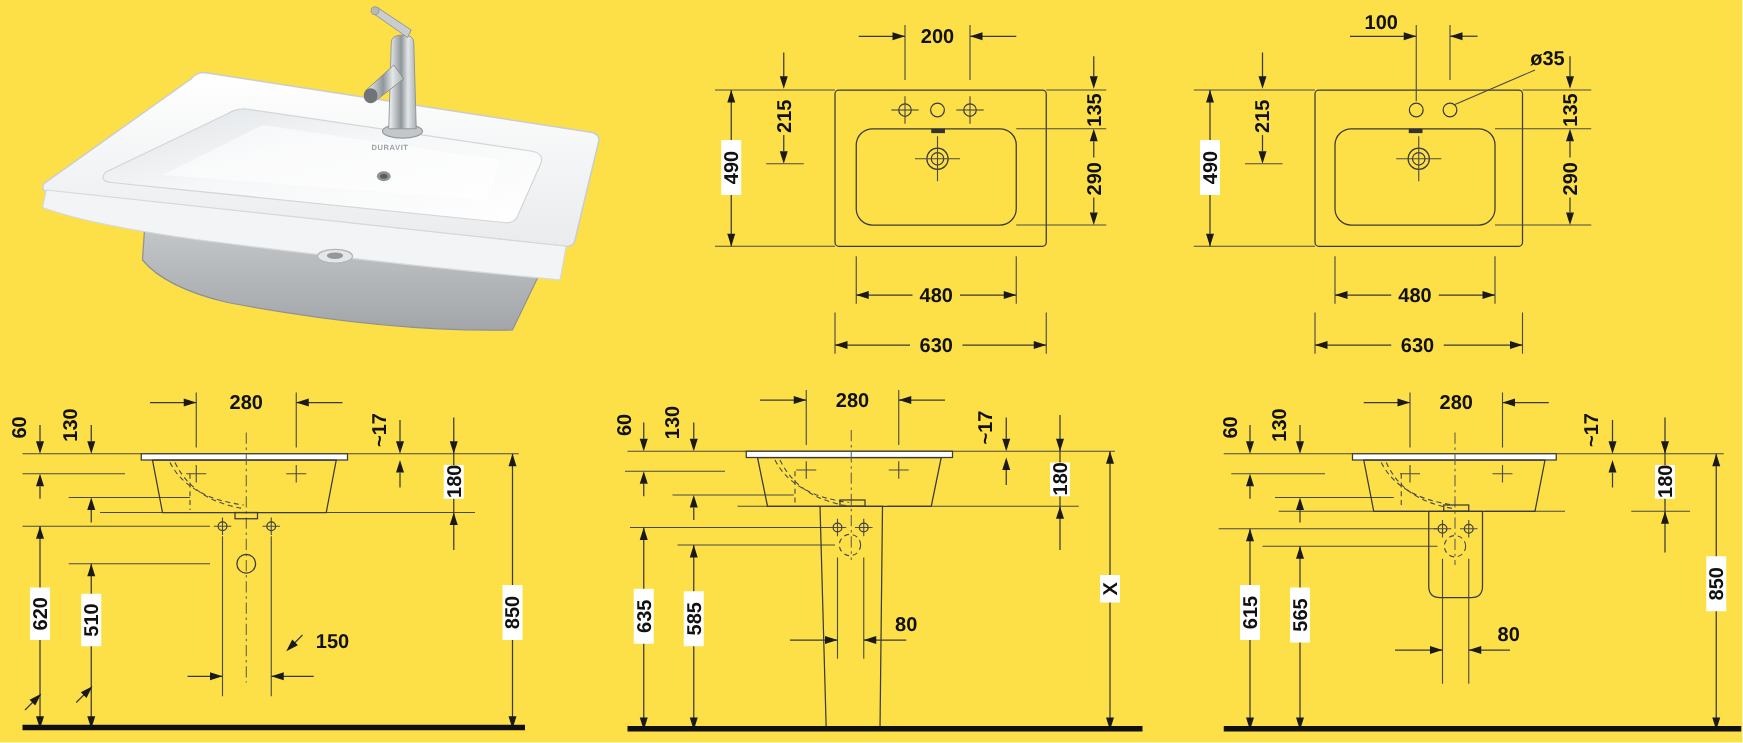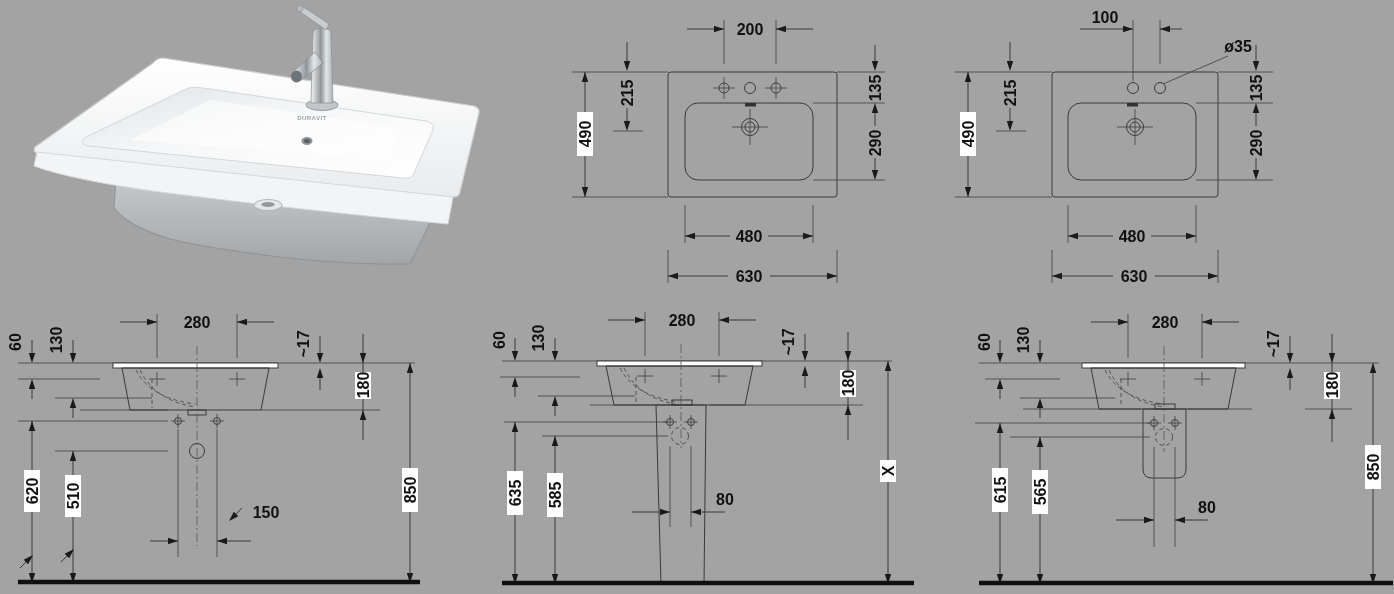--- a/index.html
+++ b/index.html
@@ -1,16 +1,16 @@
 <!DOCTYPE html>
 <html><head>
 <meta charset="utf-8">
 <style>
   html,body{margin:0;padding:0;background:#fff;}
-  #canvas{position:relative;width:1394px;height:594px;background:#a3a3a3;overflow:hidden;
+  #canvas{position:relative;width:1394px;height:594px;background:#fde047;overflow:hidden;
           font-family:"Liberation Sans",sans-serif;}
   .panel{position:absolute;}
   #photo{left:10px;top:0;}
   #tva{left:560px;top:0;}
   #tvb{left:935px;top:0;}
   #fa{left:0;top:300px;}
   #fb{left:480px;top:300px;}
   #fc{left:955px;top:300px;}
   .ln{stroke:#3a3a3a;stroke-width:1;fill:none;}
   .lnf{stroke:#3a3a3a;stroke-width:1;fill:#fff;}

